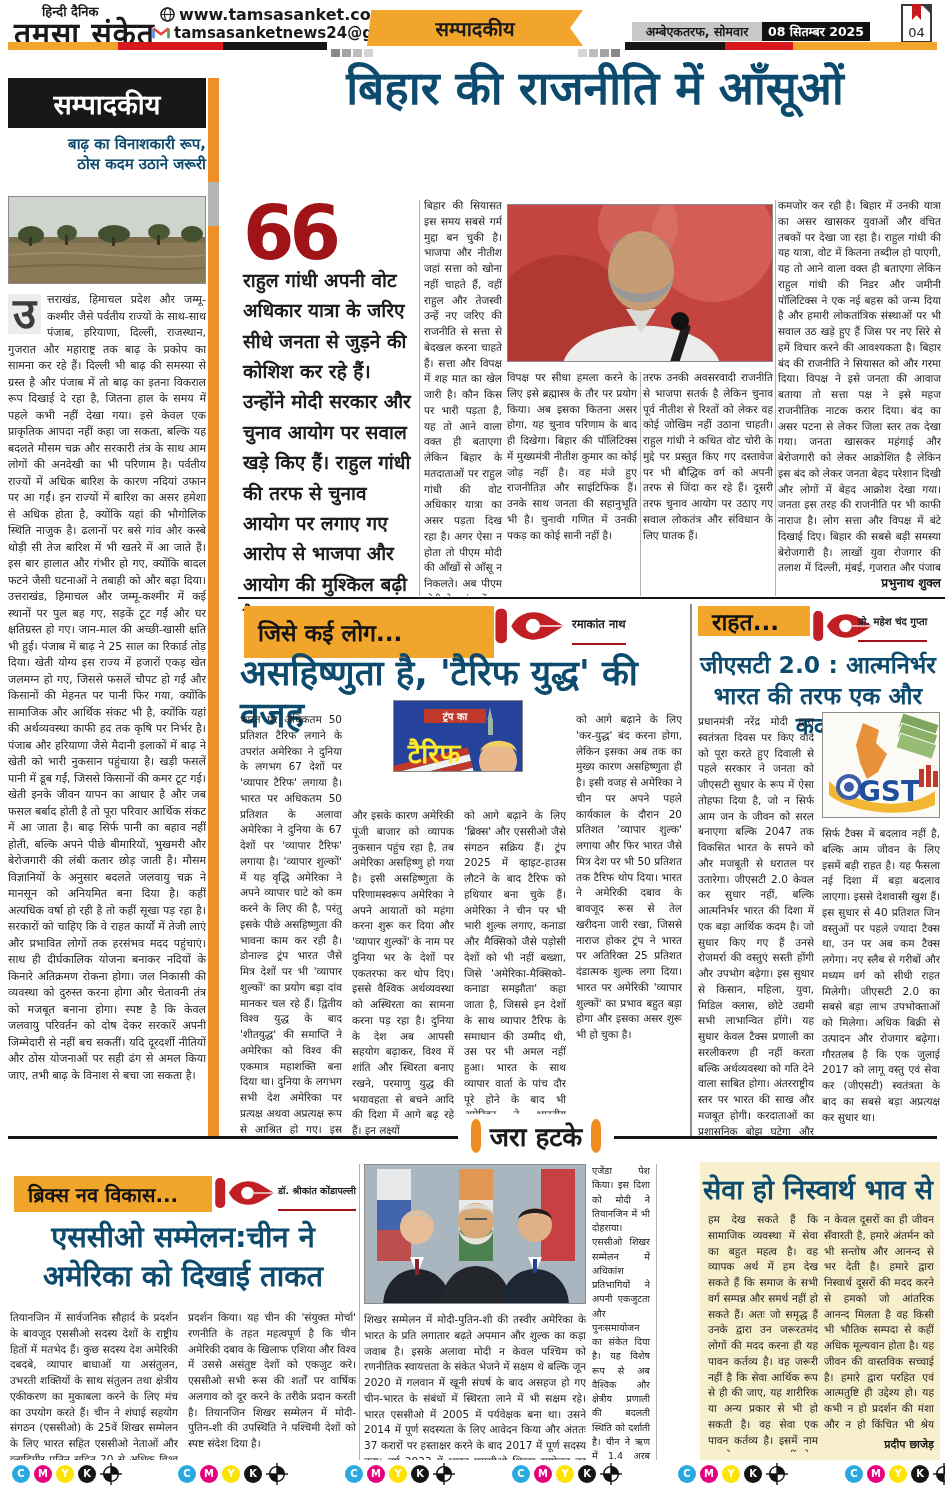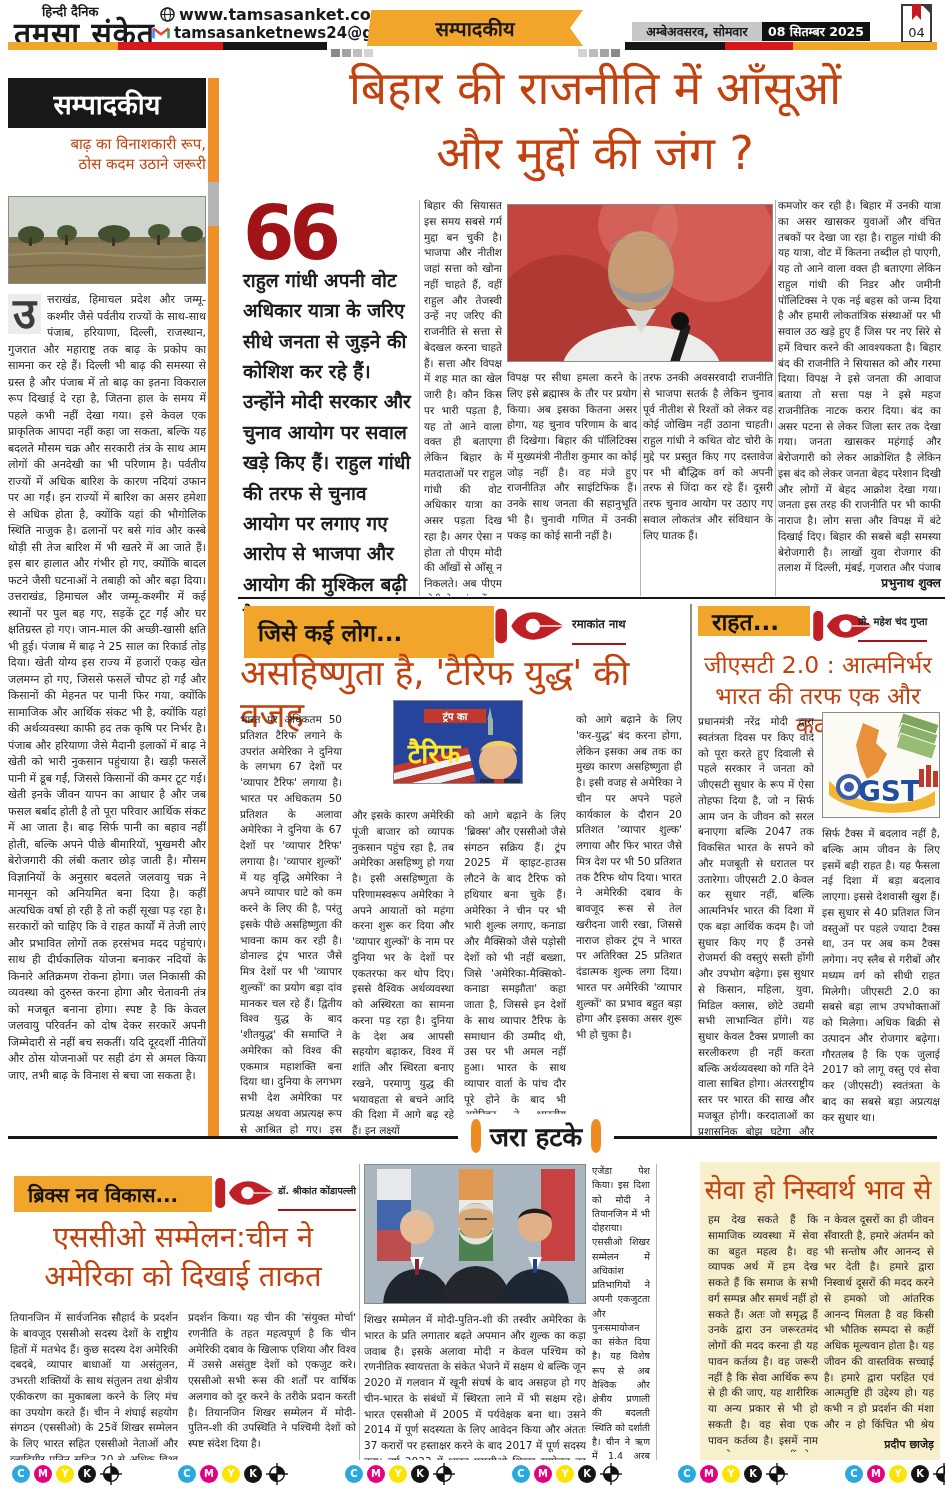--- a/index.html
+++ b/index.html
@@ -1,21 +1,21 @@
 <!DOCTYPE html>
 <html><head>
 <meta charset="utf-8">
 <style>
 *{margin:0;padding:0;box-sizing:border-box}
 html,body{width:945px;height:1488px;background:#ddd}
 .page{position:relative;width:945px;height:1488px;background:#fff;font-family:"DejaVu Sans",sans-serif;color:#1a1a1a;overflow:hidden}
 .abs{position:absolute}
 .b{font-weight:bold}
 .body-txt{font-size:10.5px;line-height:1.5;text-align:justify;color:#222;overflow:hidden}
-.headline{font-weight:normal;color:#c2410c}
+.headline{font-weight:bold;color:#0c4a6e}
 .kicker{background:#f2a52b;color:#141414;font-weight:bold;display:flex;align-items:center;padding-left:14px}
 .byline{font-weight:bold;border-bottom:2px solid #a01317;padding-bottom:12px;white-space:nowrap;color:#222}
 .vrule{position:absolute;width:1px;background:#b3b3b3}
 .hline{position:absolute;background:#151515}
 .sq{display:inline-block;width:9px;height:8px;margin-right:2px}
 .cmyk{position:absolute;top:1463px;display:flex;align-items:center;gap:4px}
 .dot{width:18px;height:18px;border-radius:50%;color:#fff;font-size:10px;font-weight:bold;text-align:center;line-height:18px}
 .c-c{background:#2aa9e0}.c-m{background:#e6007e}.c-y{background:#fde300}.c-k{background:#161616}
 .quote-txt{font-size:19px;font-weight:bold;line-height:1.6;color:#1f1f1f}
 .imgbox{border:1px solid #8a8a8a;overflow:hidden}
@@ -47,21 +47,21 @@
         <rect x="1" y="1" width="22" height="16" fill="#fff"></rect>
         <path d="M2 16 V3" stroke="#4285F4" stroke-width="3.4" fill="none"></path>
         <path d="M22 16 V3" stroke="#34A853" stroke-width="3.4" fill="none"></path>
         <path d="M2 3 L12 10.5 L22 3" stroke="#EA4335" stroke-width="3.2" fill="none"></path>
       </svg>
     <span style="font-size:15px;font-weight:bold">tamsasanketnews24@gmail.com</span>
   </div>
 
   <div class="abs" style="left:367px;top:10px;width:216px;height:36px;background:#f2a52b;clip-path:polygon(2% 0,100% 0,94% 50%,100% 100%,0 100%);display:flex;align-items:center;justify-content:center;font-size:20px;font-weight:bold">सम्पादकीय</div>
 
-  <div class="abs" style="left:632px;top:22px;width:130px;height:19px;background:#c8c8c8;text-align:center;font-size:12.5px;font-weight:bold;line-height:19px">अम्बेअवसरव, सोमवार</div>
+  <div class="abs" style="left:632px;top:22px;width:130px;height:19px;background:#c8c8c8;text-align:center;font-size:12.5px;font-weight:bold;line-height:19px">अम्बेएकतरफ, सोमवार</div>
   <div class="abs" style="left:762px;top:22px;width:108px;height:19px;background:#111;color:#fff;text-align:center;font-size:12.5px;font-weight:bold;line-height:19px">08 सितम्बर 2025</div>
 
   <div class="pagebox">
     <div class="fold"></div>
     <div class="ribbon"></div>
     <span>04</span>
   </div>
 
   <div>
     <div class="abs" style="left:8px;top:42px;width:110px;height:8px;background:#f2a52b"></div>
@@ -105,21 +105,20 @@
     <span>पर्वतीय राज्यों में अधिक बारिश के कारण नदियां उफान पर आ गईं। इन राज्यों में बारिश का असर हमेशा से अधिक होता है, क्योंकि यहां की भौगोलिक स्थिति नाजुक है। ढलानों पर बसे गांव और कस्बे थोड़ी सी तेज बारिश में भी खतरे में आ जाते हैं। इस बार हालात और गंभीर हो गए, क्योंकि बादल फटने जैसी घटनाओं ने तबाही को और बढ़ा दिया। उत्तराखंड, हिमाचल और जम्मू-कश्मीर में कई स्थानों पर पुल बह गए, सड़कें टूट गईं और घर क्षतिग्रस्त हो गए। जान-माल की अच्छी-खासी क्षति भी हुई। पंजाब में बाढ़ ने 25 साल का रिकार्ड तोड़ दिया। खेती योग्य इस राज्य में हजारों एकड़ खेत जलमग्न हो गए, जिससे फसलें चौपट हो गईं और किसानों की मेहनत पर पानी फिर गया, क्योंकि सामाजिक और आर्थिक संकट भी है, क्योंकि यहां की अर्थव्यवस्था काफी हद तक कृषि पर निर्भर है।</span>
     <span>पंजाब और हरियाणा जैसे मैदानी इलाकों में बाढ़ ने खेती को भारी नुकसान पहुंचाया है। खड़ी फसलें पानी में डूब गईं, जिससे किसानों की कमर टूट गई। खेती इनके जीवन यापन का आधार है और जब फसल बर्बाद होती है तो पूरा परिवार आर्थिक संकट में आ जाता है। बाढ़ सिर्फ पानी का बहाव नहीं होती, बल्कि अपने पीछे बीमारियों, भुखमरी और बेरोजगारी की लंबी कतार छोड़ जाती है। मौसम विज्ञानियों के अनुसार बदलते जलवायु चक्र ने मानसून को अनियमित बना दिया है। कहीं अत्यधिक वर्षा हो रही है तो कहीं सूखा पड़ रहा है।</span>
     <span>सरकारों को चाहिए कि वे राहत कार्यों में तेजी लाएं और प्रभावित लोगों तक हरसंभव मदद पहुंचाएं। साथ ही दीर्घकालिक योजना बनाकर नदियों के किनारे अतिक्रमण रोकना होगा। जल निकासी की व्यवस्था को दुरुस्त करना होगा और चेतावनी तंत्र को मजबूत बनाना होगा। स्पष्ट है कि केवल जलवायु परिवर्तन को दोष देकर सरकारें अपनी जिम्मेदारी से नहीं बच सकतीं। यदि दूरदर्शी नीतियों और ठोस योजनाओं पर सही ढंग से अमल किया जाए, तभी बाढ़ के विनाश से बचा जा सकता है।</span>
   </div>
 
   <div class="abs" style="left:208px;top:78px;width:11px;height:1058px;background:#ee8f27"></div>
   <div class="abs" style="left:208px;top:182px;width:11px;height:44px;background:#b5b5b5"></div>
 
   <div class="abs headline" style="left:250px;top:56px;width:690px;text-align:center;font-size:46px;line-height:1.42">
     <div>बिहार की राजनीति में आँसूओं</div>
-    <div>और मुद्दों की जंग ?</div>
   </div>
 
   <div class="abs" style="left:243px;top:202px;width:172px">
     <div style="font-size:74px;font-weight:bold;color:#a01317;line-height:.85;letter-spacing:-5px">66</div>
     <div class="quote-txt">राहुल गांधी अपनी वोट अधिकार यात्रा के जरिए सीधे जनता से जुड़ने की कोशिश कर रहे हैं। उन्होंने मोदी सरकार और चुनाव आयोग पर सवाल खड़े किए हैं। राहुल गांधी की तरफ से चुनाव आयोग पर लगाए गए आरोप से भाजपा और आयोग की मुश्किल बढ़ी है।</div>
   </div>
 
   <div class="abs body-txt" style="left:424px;top:198px;width:78px;height:398px">बिहार की सियासत इस समय सबसे गर्म मुद्दा बन चुकी है। भाजपा और नीतीश जहां सत्ता को खोना नहीं चाहते हैं, वहीं राहुल और तेजस्वी उन्हें नए जरिए की राजनीति से सत्ता से बेदखल करना चाहते हैं। सत्ता और विपक्ष में शह मात का खेल जारी है। कौन किस पर भारी पड़ता है, यह तो आने वाला वक्त ही बताएगा लेकिन बिहार के मतदाताओं पर राहुल गांधी की वोट अधिकार यात्रा का असर पड़ता दिख रहा है। अगर ऐसा न होता तो पीएम मोदी की आँखों से आँसू न निकलते। अब पीएम मोदी के आंसुओं का बिहार के वोटरों पर कितना असर पड़ेगा यह देखना होगा लेकिन गाली-गलौज की राजनीति सभ्य लोकतंत्र के लिए दुःखद है। हमें सकारात्मक राजनीति करनी चाहिए। मोदी हमारे देश के पीएम हैं, किसी भी राजनैतिक मंच से इस तरह की भाषा हमारी राजनीति के गिरते स्तर को दिखाती है।</div>
 
   <div class="abs imgbox" style="left:507px;top:204px;width:266px;height:158px">
@@ -152,21 +151,21 @@
   <svg class="abs" style="left:494px;top:604px" width="72" height="44" viewBox="0 0 100 52">
     <rect x="2" y="2" width="16" height="48" rx="7" fill="#c11f26"></rect>
     <path d="M24 26 C34 6 58 2 76 13 L97 26 L76 39 C58 50 34 46 24 26 Z" fill="#c11f26"></path>
     <circle cx="54" cy="26" r="10" fill="#fff"></circle>
       <line x1="64" y1="26" x2="97" y2="26" stroke="#fff" stroke-width="2"></line>
   </svg>
   <div class="abs byline" style="left:572px;top:616px;font-size:11.5px">रमाकांत नाथ</div>
 
   <div class="abs headline" style="left:240px;top:652px;width:452px;font-size:35px;line-height:1.2">असहिष्णुता है, 'टैरिफ युद्ध' की वजह</div>
 
-  <div class="abs imgbox" style="left:393px;top:700px;width:130px;height:84px">
+  <div class="abs imgbox" style="left:393px;top:700px;width:130px;height:72px">
     <svg width="130" height="100" viewBox="0 0 130 100">
       <rect width="130" height="100" fill="#27449c"></rect>
       <g transform="rotate(-14 30 82)">
         <rect x="-14" y="58" width="95" height="7" fill="#c0392b"></rect>
           <rect x="-14" y="65" width="95" height="7" fill="#eef1f2"></rect>
         <rect x="-14" y="72" width="95" height="7" fill="#c0392b"></rect>
           <rect x="-14" y="79" width="95" height="7" fill="#eef1f2"></rect>
         <rect x="-14" y="86" width="95" height="7" fill="#c0392b"></rect>
       </g>
       <path d="M96 6 l2.5 13 h-5 z" fill="#9fb3a6"></path>

